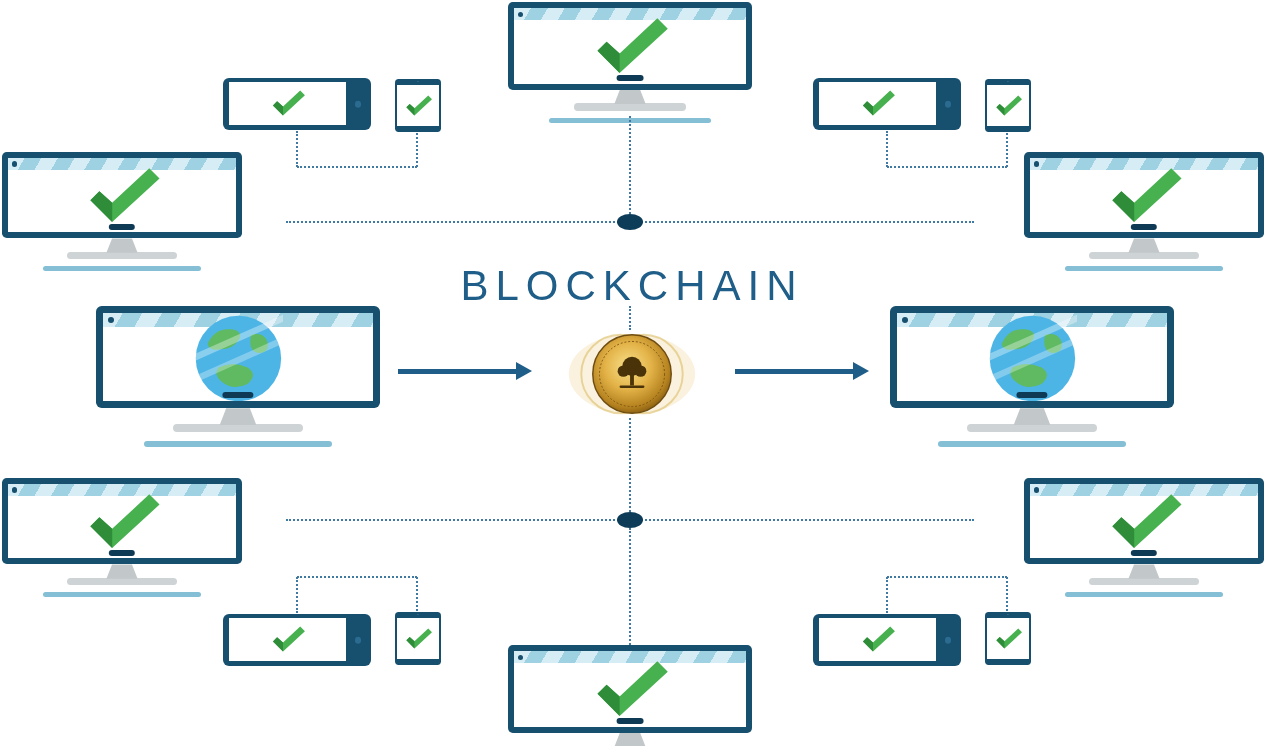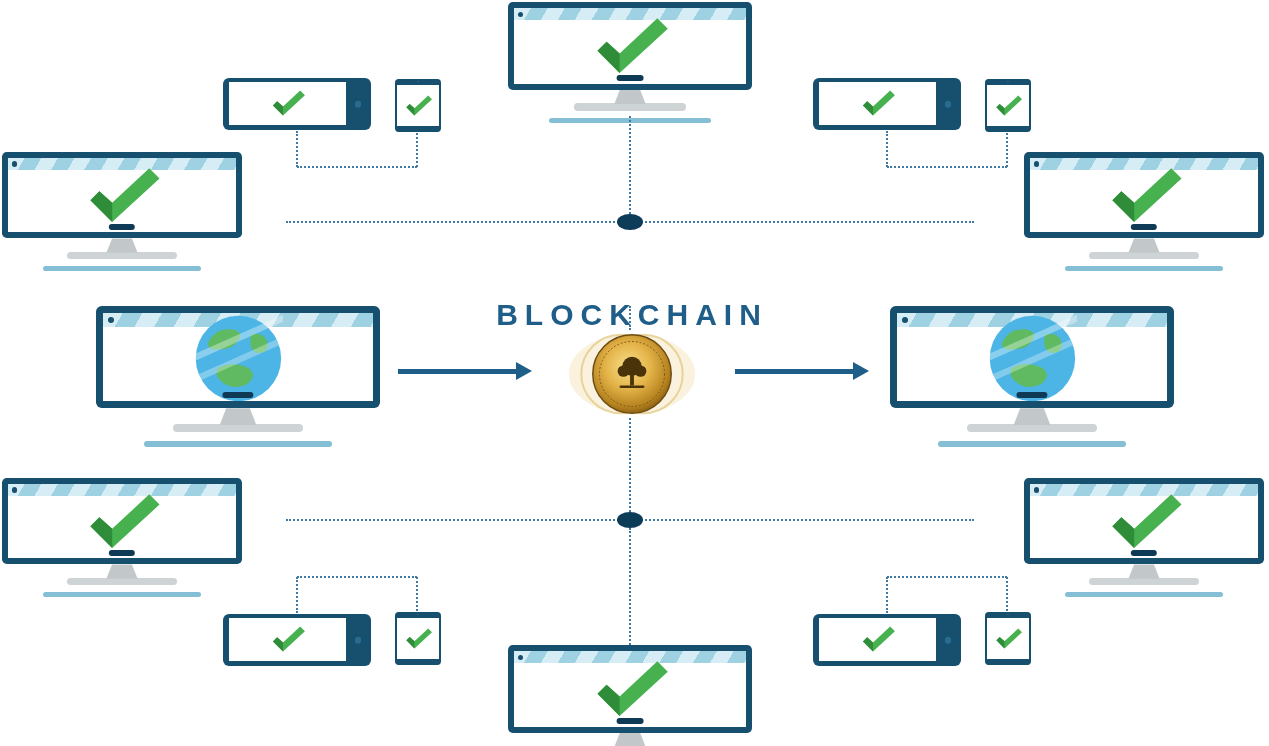--- a/index.html
+++ b/index.html
@@ -1,20 +1,20 @@
 <!DOCTYPE html>
 <html style="--frame-navy: #174f6e; --accent-blue: #1f5e88; --dotted-line: #4079a2; --node-dot: #0d3c59; --check-green: #46b14e; --check-green-dark: #2f8d3a; --globe-ocean: #4db5e6; --globe-land: #5fba62; --stand-gray: #c2c7c9; --shadow-blue: #84bfd6; --coin-gold: #e3b348;"><head>
 <meta charset="utf-8">
 <style>
   html,body{margin:0;padding:0;background:#fff;}
   #stage{position:relative;width:1269px;height:746px;background:#fff;overflow:hidden;
          font-family:"Liberation Sans",sans-serif;}
 
-  .title{position:absolute;transform:translateX(-50%);font-weight:700;font-size:30px;
-         letter-spacing:7px;color:var(--accent-blue,#1f5e88);white-space:nowrap;margin-top:36px;}
+  .title{position:absolute;transform:translateX(-50%);font-weight:400;font-size:42px;
+         letter-spacing:7px;color:var(--accent-blue,#1f5e88);white-space:nowrap;}
 
   .device{position:absolute;}
 
   
   .monitor .screen{height:36em;background:var(--frame-navy,#174f6e);border-radius:2em;
                    padding:2.5em;box-sizing:border-box;}
   .monitor .inner{height:100%;background:#fff;position:relative;overflow:hidden;}
   .monitor .topbar{height:5em;background:repeating-linear-gradient(120deg,#d7edf5 0 6em,#9ed2e2 6em 12em);}
   .monitor .cam{position:absolute;left:1.6em;top:1.4em;width:2.2em;height:2.2em;border-radius:50%;
                 background:var(--frame-navy,#174f6e);}

